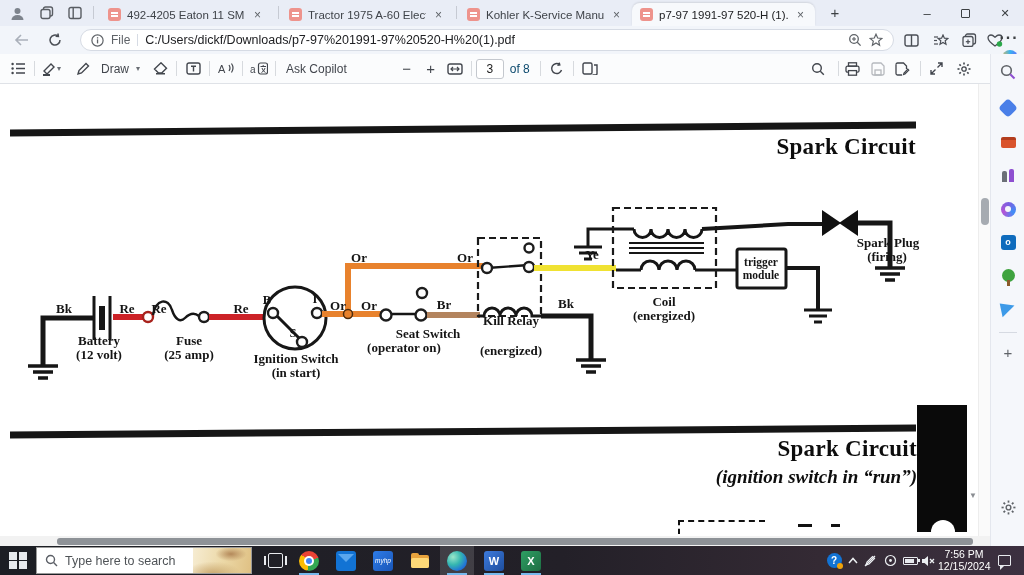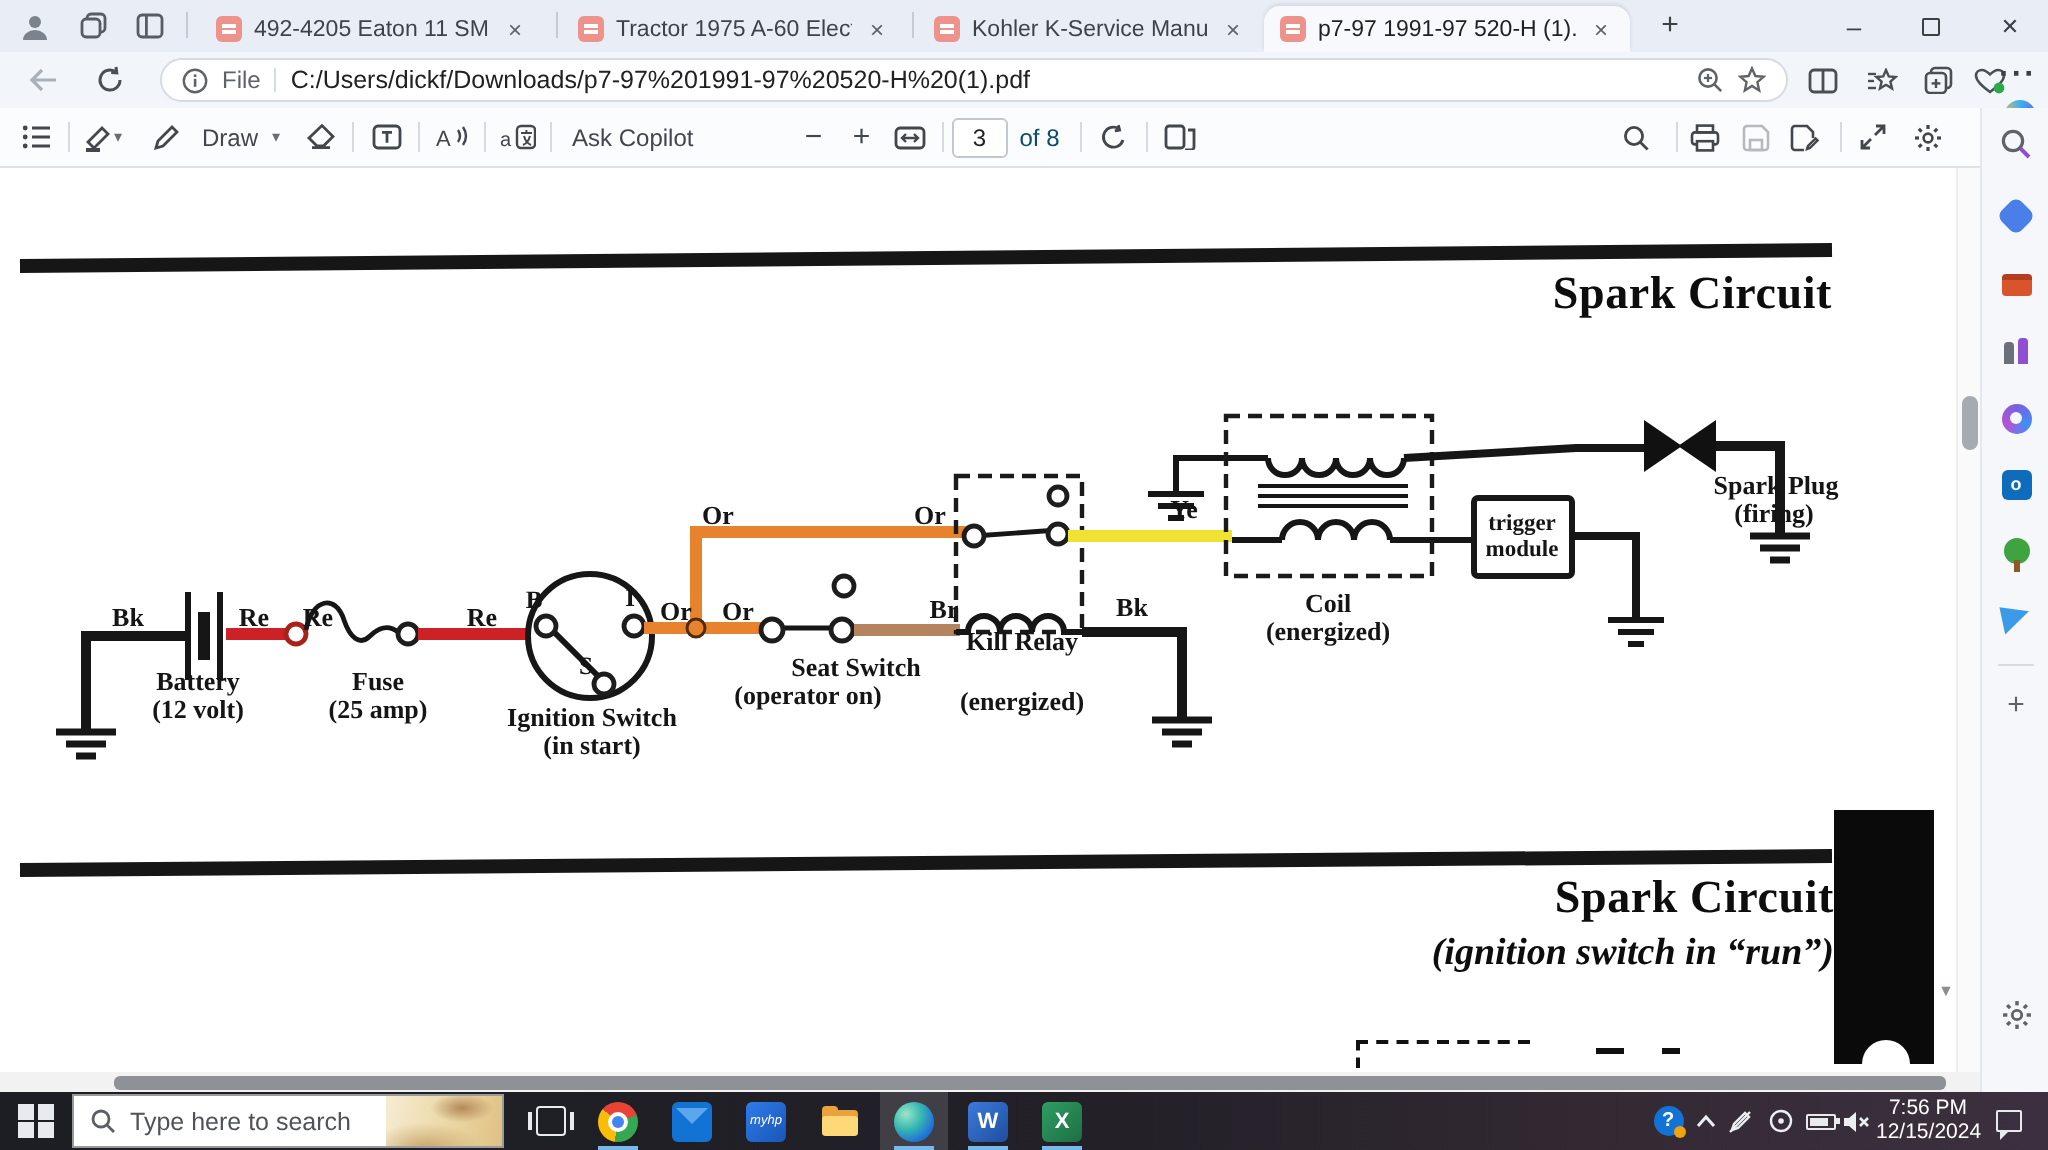--- a/index.html
+++ b/index.html
@@ -469,21 +469,21 @@
     <div class="sect-title" style="right:74px;top:50px;">Spark Circuit</div>
 
     <div class="dl" style="left:64px;top:218px;">Bk</div>
     <div class="dl" style="left:127px;top:218px;">Re</div>
     <div class="dl" style="left:159px;top:218px;">Re</div>
     <div class="dl" style="left:241px;top:218px;">Re</div>
     <div class="dl" style="left:338px;top:215px;">Or</div>
     <div class="dl" style="left:369px;top:215px;">Or</div>
     <div class="dl" style="left:359px;top:167px;">Or</div>
     <div class="dl" style="left:465px;top:167px;">Or</div>
-    <div class="dl" style="left:464px;top:214px;padding-left:16px;">Br</div>
+    <div class="dl" style="left:436px;top:214px;padding-left:16px;">Br</div>
     <div class="dl" style="left:592px;top:164px;text-align:center;">Ye</div>
     <div class="dl" style="left:566px;top:213px;">Bk</div>
 
     <div class="dl dls" style="left:267px;top:210px;">B</div>
     <div class="dl dls" style="left:315px;top:209px;">I</div>
     <div class="dl dls" style="left:293px;top:243px;">S</div>
 
     <div class="dl" style="left:99px;top:250px;">Battery</div>
     <div class="dl" style="left:99px;top:264px;">(12 volt)</div>
     <div class="dl" style="left:189px;top:250px;">Fuse</div>

